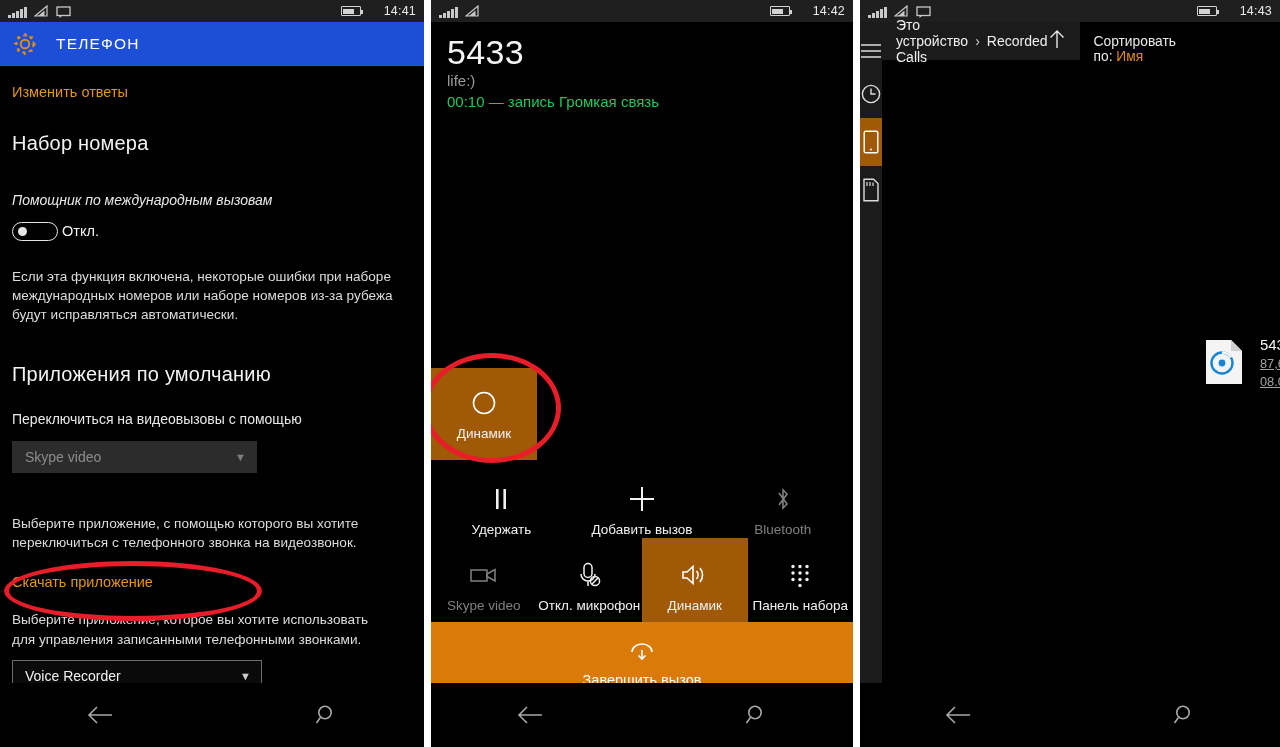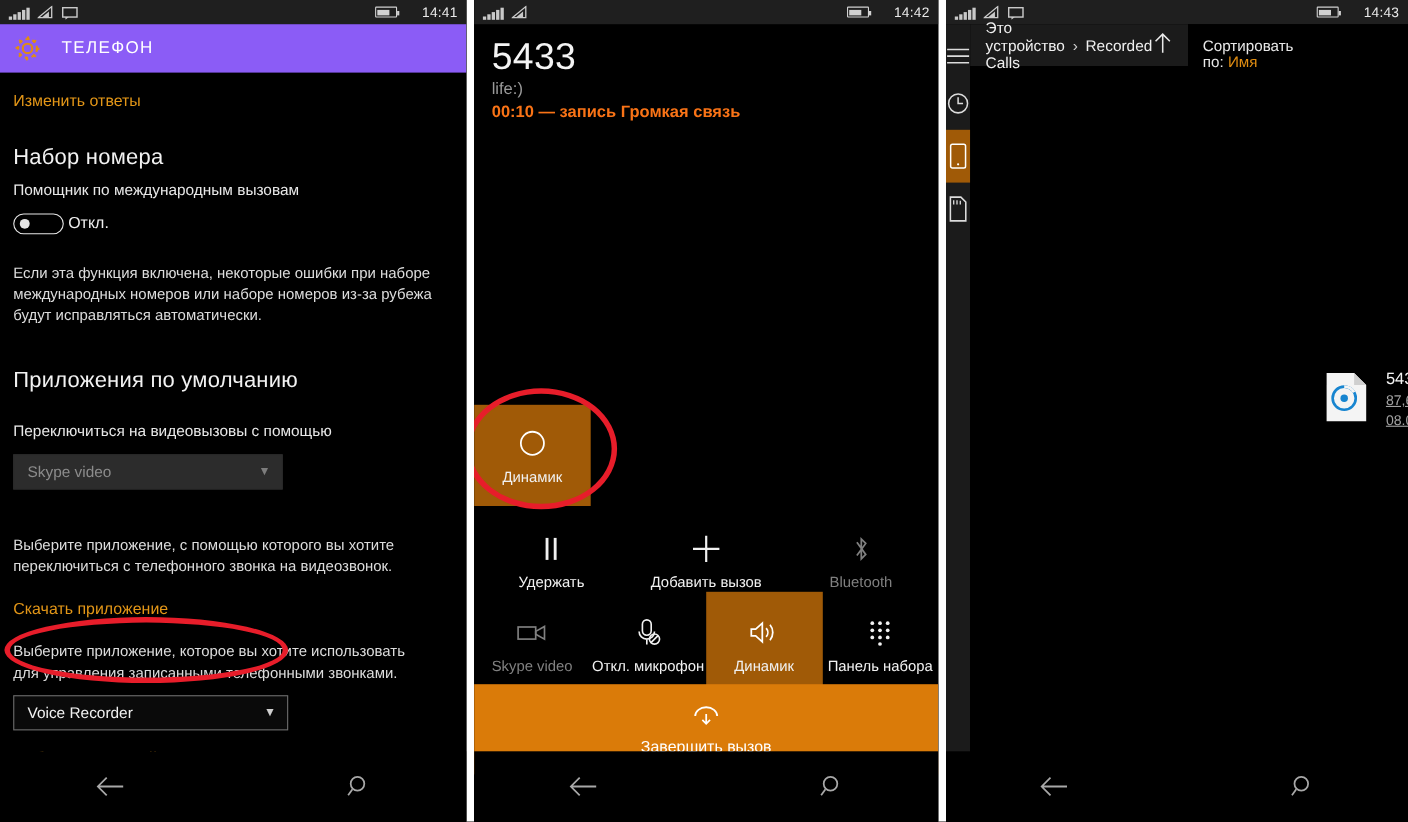--- a/index.html
+++ b/index.html
@@ -36,21 +36,21 @@
   .bars i:nth-child(5){height:11px}
   .batt {
     width: 20px; height: 10px; border: 1.4px solid #d2d2d2; border-radius: 1px;
     position: relative; display:flex; align-items:center;
   }
   .batt:after{content:"";position:absolute;right:-3.5px;top:2.5px;width:2px;height:4px;background:#d2d2d2;}
   .batt i{display:block;height:5px;margin-left:1.5px;background:#d2d2d2;width:11px;}
 
   
   .p1-header {
-    height: 44px; background: #8b5cf6;
+    height: 44px; background: #1d4ed8;
     display: flex; align-items: center; gap: 18px; padding-left: 12px;
   }
   .p1-title { color:#fff; font-size: 15.5px; letter-spacing: 1.2px; font-weight: 400; }
   .p1-body { padding: 0 12px; color:#e6e6e6; }
   .link { color:#e39617; font-size:14.5px; }
   .sec-title { color:#f2f2f2; font-size: 20px; font-weight: 300; letter-spacing: .2px; }
   .lbl { color:#e8e8e8; font-size: 14px; line-height: 1.35; }
   .para { color:#dcdcdc; font-size: 13.6px; line-height: 1.42; }
   .toggle-row { display:flex; align-items:center; gap: 4px; }
   .toggle {
@@ -67,21 +67,21 @@
   .combo.active { background:#0a0a0a; color:#f2f2f2; border:1px solid #6d6d6d; width: 250px; }
   .chev { font-size: 11px; opacity:.85; }
 
   
   .ellipse { position:absolute; border: 5px solid #e71d2a; border-radius: 50%; pointer-events:none; }
 
   
   .call-head { padding: 12px 16px 0 16px; }
   .call-num { font-size: 34px; color:#f4f4f4; font-weight: 300; line-height: 1.08; letter-spacing: .3px;}
   .call-sub { font-size: 15px; color:#9a9a9a; line-height: 1.35; }
-  .call-status { font-size: 15px; color:#f97316; line-height: 1.5; font-weight: bold; }
+  .call-status { font-size: 15px; color:#22c55e; line-height: 1.5; }
   .grid-row { display:flex; }
   .tile {
     flex: 1 1 0; height: 96px;
     display:flex; flex-direction: column; align-items:center; justify-content:center; gap: 9px;
     color:#f1f1f1; font-size: 13.5px; text-align:center;
   }
   .tile.dim { color:#808080; }
   .tile.on { background:#a05a07; }
   .tile .ico { height: 30px; display:flex; align-items:center; justify-content:center; }
   .tile .cap { line-height: 1; }
@@ -164,21 +164,21 @@
         </g>
       </svg>
       <span class="p1-title">ТЕЛЕФОН</span>
     </div>
 
     <div class="p1-body">
       <div class="link" style="margin-top:18px;">Изменить ответы</div>
 
       <div class="sec-title" style="margin-top:32px;">Набор номера</div>
 
-      <div class="lbl" style="margin-top:8px;">Помощник по международным вызовам</div>
+      <div class="lbl" style="margin-top:36px;font-style:italic;">Помощник по международным вызовам</div>
 
       <div class="toggle-row" style="margin-top:12px;">
         <span class="toggle">
             <span class="knob"></span>
           </span>
         <span class="toggle-state">Откл.</span>
       </div>
 
       <div class="para" style="margin-top:26px; width: 390px;">Если эта функция включена, некоторые ошибки при наборе международных номеров или наборе номеров из-за рубежа будут исправляться автоматически.</div>
 

